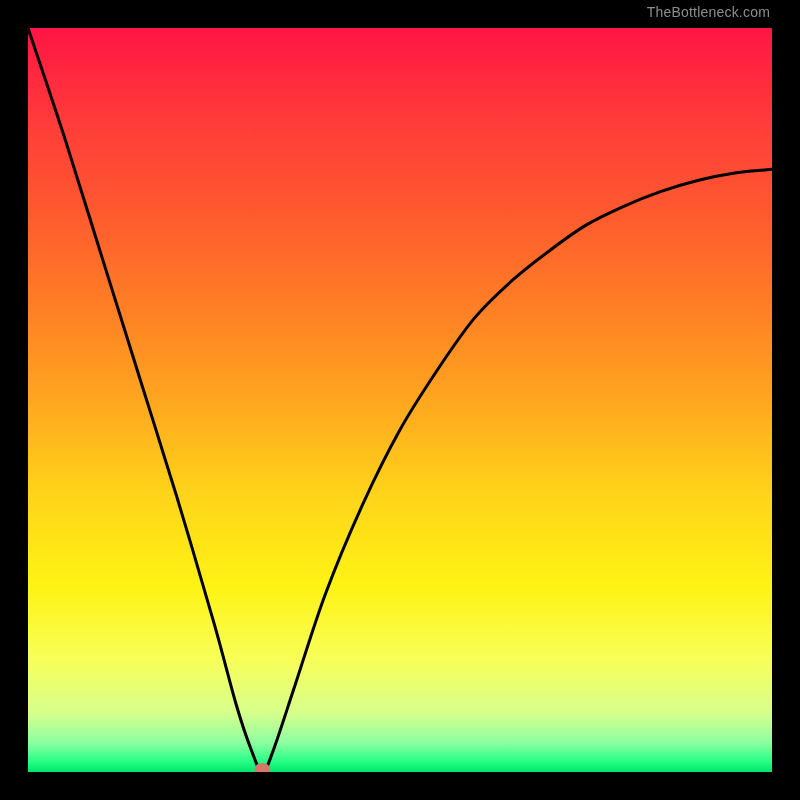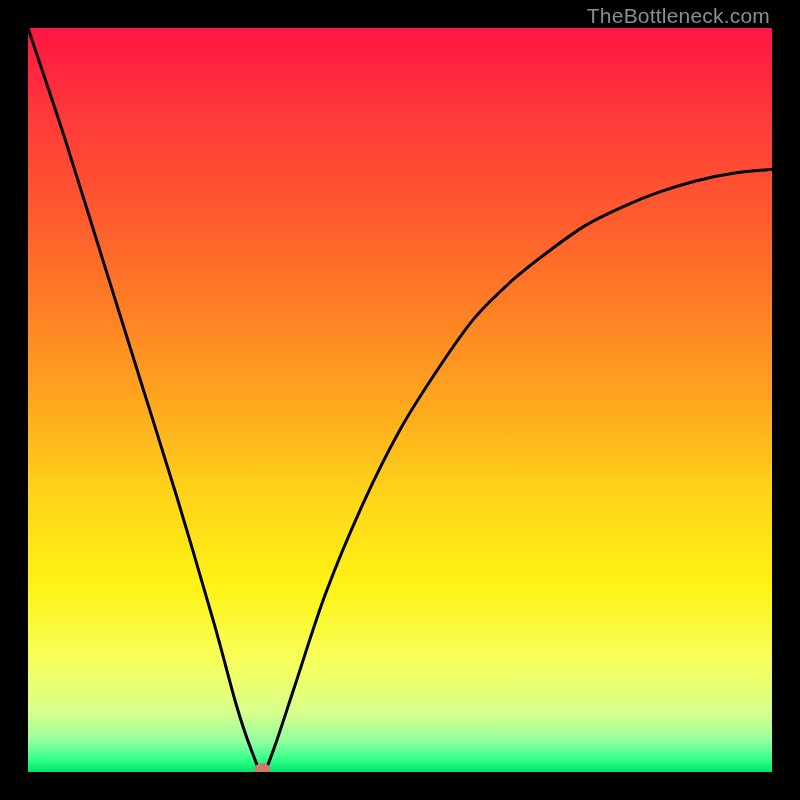--- a/index.html
+++ b/index.html
@@ -55,21 +55,21 @@
     top: 0;
     left: 0;
     width: 744px;
     height: 744px;
   }
   .watermark {
     position: absolute;
     top: 4px;
     right: 30px;
     color: #8d8d8d;
-    font-size: 21px;
+    font-size: 14px;
     font-weight: 500;
     letter-spacing: 0.2px;
   }
 </style>
 </head>
 <body>
 
 <div class="plot-area">
   <div class="gradient"></div>
   <svg class="curve-svg" viewBox="0 0 744 744">

